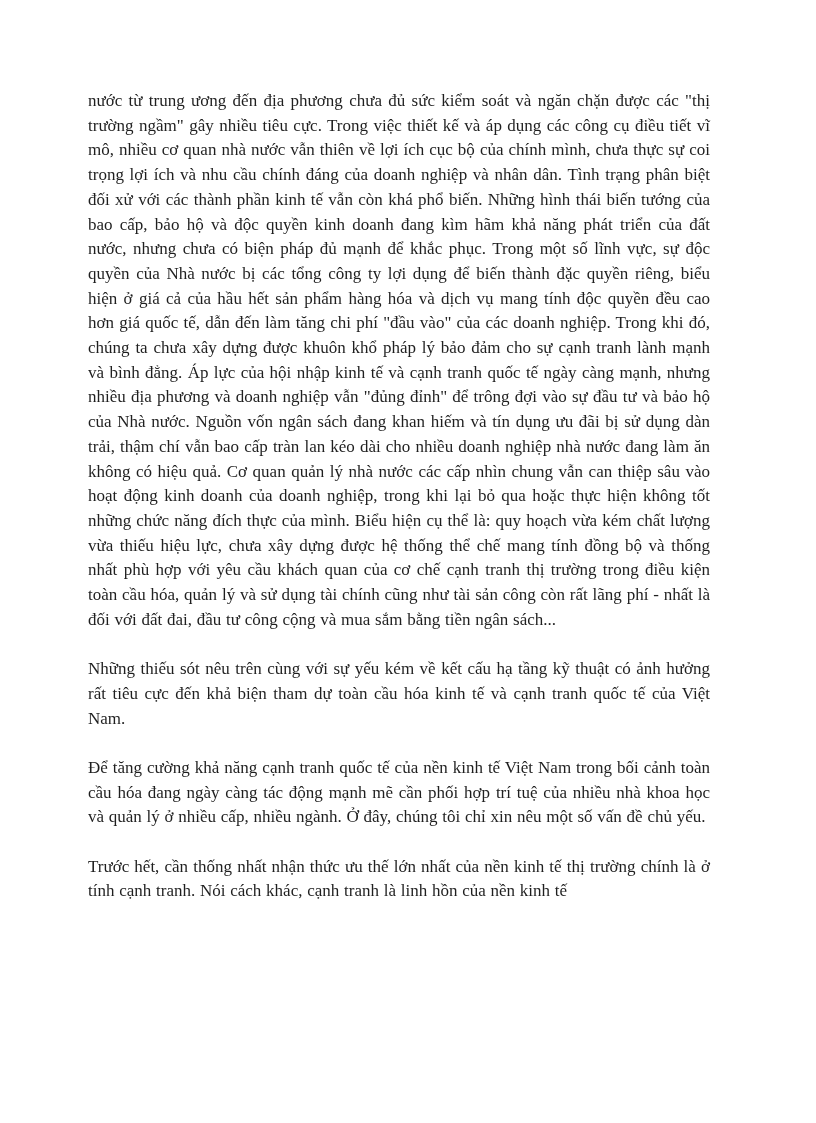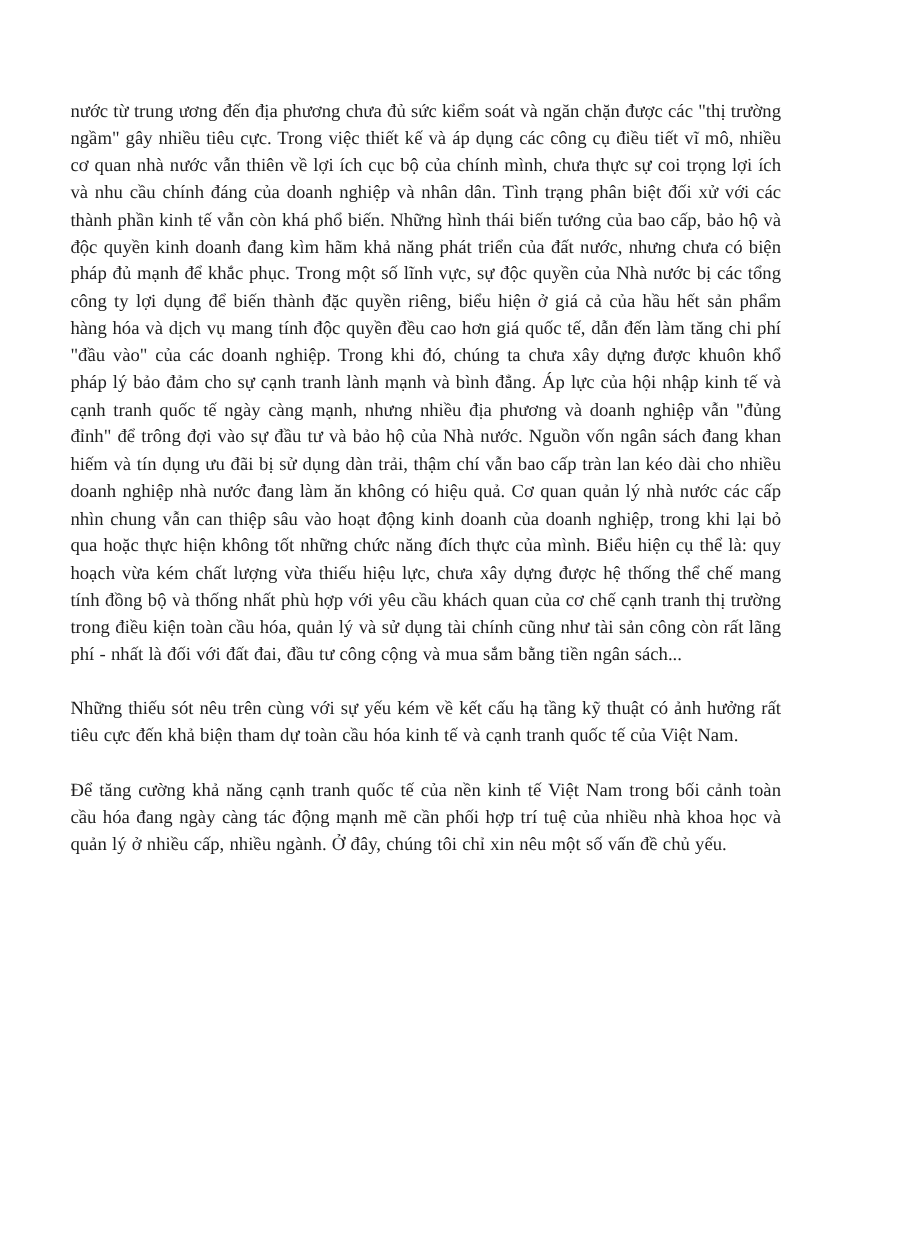--- a/index.html
+++ b/index.html
@@ -11,33 +11,34 @@
     width: 816px;
     height: 1123px;
     overflow: hidden;
     font-family: "Liberation Serif", "DejaVu Serif", serif;
   }
   .page {
     box-sizing: border-box;
     width: 816px;
     height: 1123px;
     background: #ffffff;
-    padding: 89px 106px 0 64px;
+    padding: 89px 106px 0 88px;
     color: #1f1f1f;
     border-radius: 28px;
   }
   .para {
     margin: 0 0 24.7px 0;
     font-size: 17px;
     line-height: 24.7px;
     text-align: justify;
     text-justify: inter-word;
     word-spacing: 0.5px;
   }
 </style>
 </head>
 <body>
 
 <div class="page">
   <p class="para">nước từ trung ương đến địa phương chưa đủ sức kiểm soát và ngăn chặn được các "thị trường ngầm" gây nhiều tiêu cực. Trong việc thiết kế và áp dụng các công cụ điều tiết vĩ mô, nhiều cơ quan nhà nước vẫn thiên về lợi ích cục bộ của chính mình, chưa thực sự coi trọng lợi ích và nhu cầu chính đáng của doanh nghiệp và nhân dân. Tình trạng phân biệt đối xử với các thành phần kinh tế vẫn còn khá phổ biến. Những hình thái biến tướng của bao cấp, bảo hộ và độc quyền kinh doanh đang kìm hãm khả năng phát triển của đất nước, nhưng chưa có biện pháp đủ mạnh để khắc phục. Trong một số lĩnh vực, sự độc quyền của Nhà nước bị các tổng công ty lợi dụng để biến thành đặc quyền riêng, biểu hiện ở giá cả của hầu hết sản phẩm hàng hóa và dịch vụ mang tính độc quyền đều cao hơn giá quốc tế, dẫn đến làm tăng chi phí "đầu vào" của các doanh nghiệp. Trong khi đó, chúng ta chưa xây dựng được khuôn khổ pháp lý bảo đảm cho sự cạnh tranh lành mạnh và bình đẳng. Áp lực của hội nhập kinh tế và cạnh tranh quốc tế ngày càng mạnh, nhưng nhiều địa phương và doanh nghiệp vẫn "đủng đỉnh" để trông đợi vào sự đầu tư và bảo hộ của Nhà nước. Nguồn vốn ngân sách đang khan hiếm và tín dụng ưu đãi bị sử dụng dàn trải, thậm chí vẫn bao cấp tràn lan kéo dài cho nhiều doanh nghiệp nhà nước đang làm ăn không có hiệu quả. Cơ quan quản lý nhà nước các cấp nhìn chung vẫn can thiệp sâu vào hoạt động kinh doanh của doanh nghiệp, trong khi lại bỏ qua hoặc thực hiện không tốt những chức năng đích thực của mình. Biểu hiện cụ thể là: quy hoạch vừa kém chất lượng vừa thiếu hiệu lực, chưa xây dựng được hệ thống thể chế mang tính đồng bộ và thống nhất phù hợp với yêu cầu khách quan của cơ chế cạnh tranh thị trường trong điều kiện toàn cầu hóa, quản lý và sử dụng tài chính cũng như tài sản công còn rất lãng phí - nhất là đối với đất đai, đầu tư công cộng và mua sắm bằng tiền ngân sách...</p>
   <p class="para">Những thiếu sót nêu trên cùng với sự yếu kém về kết cấu hạ tầng kỹ thuật có ảnh hưởng rất tiêu cực đến khả biện tham dự toàn cầu hóa kinh tế và cạnh tranh quốc tế của Việt Nam.</p>
   <p class="para">Để tăng cường khả năng cạnh tranh quốc tế của nền kinh tế Việt Nam trong bối cảnh toàn cầu hóa đang ngày càng tác động mạnh mẽ cần phối hợp trí tuệ của nhiều nhà khoa học và quản lý ở nhiều cấp, nhiều ngành. Ở đây, chúng tôi chỉ xin nêu một số vấn đề chủ yếu.</p>
+  <p class="para">Trước hết, cần thống nhất nhận thức ưu thế lớn nhất của nền kinh tế thị trường chính là ở tính cạnh tranh. Nói cách khác, cạnh tranh là linh hồn của nền kinh tế</p>
 </div>
 
 </body></html>

